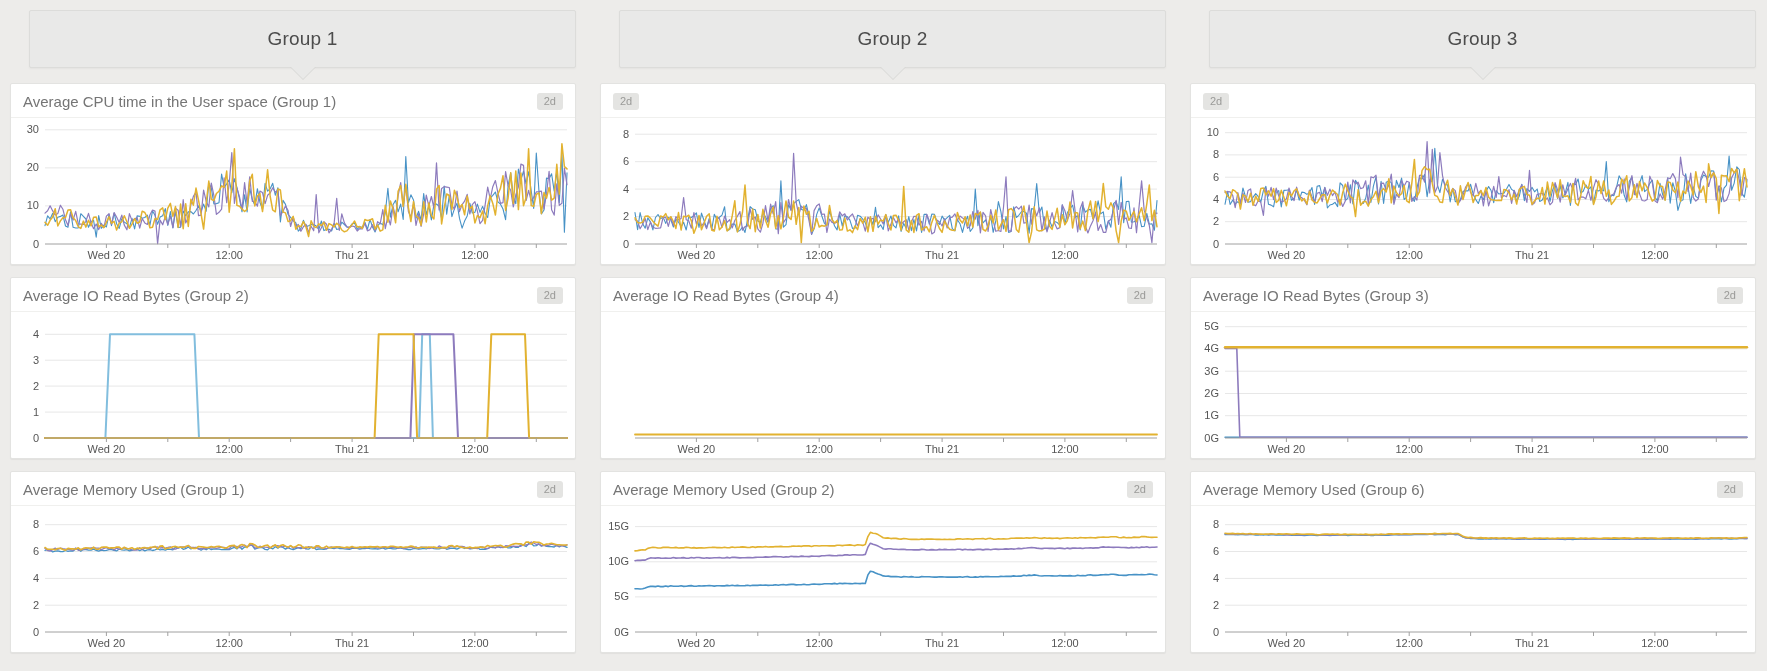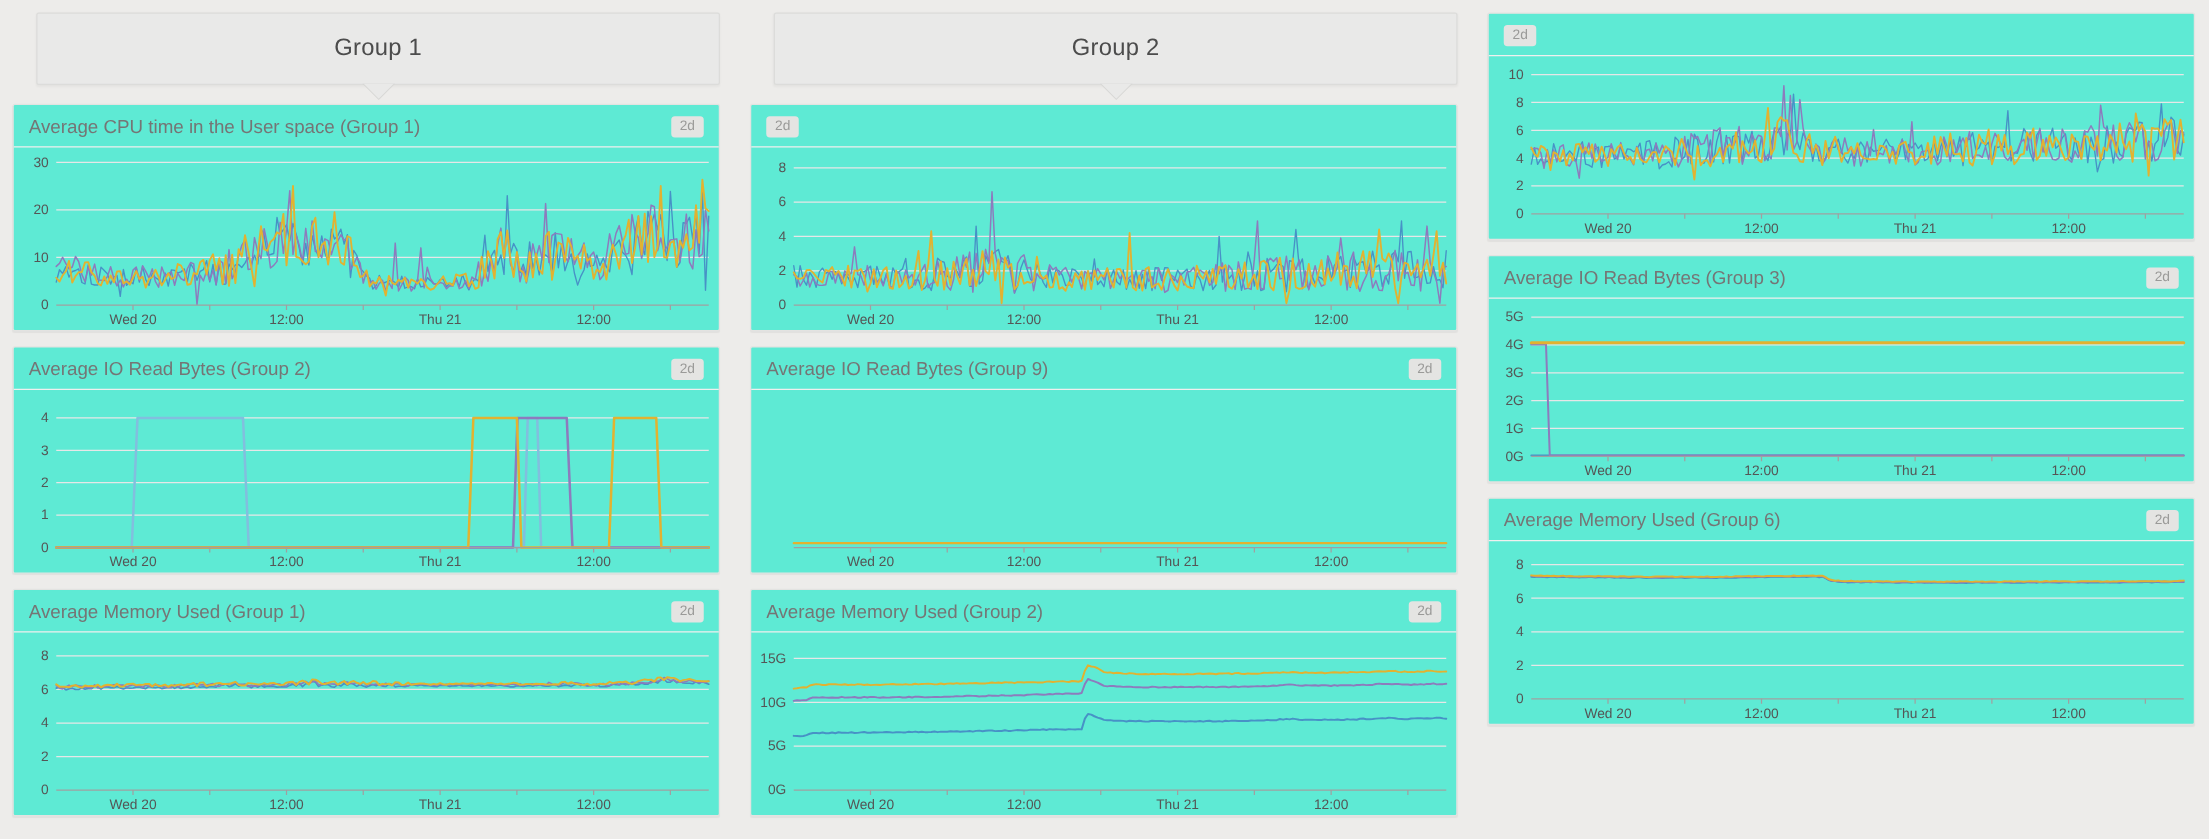--- a/index.html
+++ b/index.html
@@ -17,21 +17,21 @@
     margin-bottom:15px;box-shadow:0 1px 2px rgba(0,0,0,0.04);
     cursor:pointer;
     margin-left:19px;
   }
   .ghead::before{content:"";position:absolute;top:100%;left:50%;margin-left:-13px;
     border:13px solid transparent;border-top-color:#d6d6d4;border-bottom-width:0;}
   .ghead::after{content:"";position:absolute;top:100%;left:50%;margin-left:-12px;
     border:12px solid transparent;border-top-color:#e9e9e8;border-bottom-width:0;}
   .ghead-label{font-size:19px;color:#4c4c4c;letter-spacing:.2px;}
   .panel{
-    background:#5eead4;border:1px solid #e3e3e1;border-radius:2px;
+    background:#ffffff;border:1px solid #e3e3e1;border-radius:2px;
     margin-bottom:12px;box-shadow:0 1px 1px rgba(0,0,0,0.05);
   }
   .ptitle{
     display:flex;align-items:center;justify-content:space-between;
     padding:6px 12px 5px 12px;border-bottom:1px solid #f0f0ee;height:22px;
   }
   .ptitle-text{font-size:15px;color:#757575;white-space:nowrap;overflow:hidden;}
   .badge{
     background:#e4e4e2;color:#9a9a98;font-size:11px;
     padding:3px 7px;border-radius:3px;line-height:1;flex:none;cursor:pointer;
@@ -192,21 +192,21 @@
               <line x1="402.5" y1="126" x2="402.5" y2="130" stroke="#a0a0a0" stroke-width="1"></line>
               <line x1="463.9" y1="126" x2="463.9" y2="130" stroke="#a0a0a0" stroke-width="1"></line>
               <text class="xl" x="463.9" y="141" text-anchor="middle">12:00</text>
               <line x1="525.3" y1="126" x2="525.3" y2="130" stroke="#a0a0a0" stroke-width="1"></line>
             </svg>
           </div>
   </div>
 
   <div class="panel">
     <div class="ptitle">
-      <span class="ptitle-text">Average IO Read Bytes (Group 9)</span>
+      <span class="ptitle-text">Average IO Read Bytes (Group 4)</span>
       <span class="badge">2d</span>
     </div>
     <div class="chart">
             <svg width="564" height="146" viewBox="0 0 564 146">
               <path d="M34.0 122.5L556.0 122.5" fill="none" stroke="#e2b230" stroke-width="1.8" stroke-linejoin="round" stroke-linecap="round"></path>
               <line x1="34" y1="126" x2="556" y2="126" stroke="#a0a0a0" stroke-width="1"></line>
               <line x1="95.4" y1="126" x2="95.4" y2="130" stroke="#a0a0a0" stroke-width="1"></line>
               <text class="xl" x="95.4" y="141" text-anchor="middle">Wed 20</text>
               <line x1="156.8" y1="126" x2="156.8" y2="130" stroke="#a0a0a0" stroke-width="1"></line>
               <line x1="218.2" y1="126" x2="218.2" y2="130" stroke="#a0a0a0" stroke-width="1"></line>
@@ -252,20 +252,23 @@
               <line x1="463.9" y1="126" x2="463.9" y2="130" stroke="#a0a0a0" stroke-width="1"></line>
               <text class="xl" x="463.9" y="141" text-anchor="middle">12:00</text>
               <line x1="525.3" y1="126" x2="525.3" y2="130" stroke="#a0a0a0" stroke-width="1"></line>
             </svg>
           </div>
   </div>
 </div>
   </section>
 
   <section class="col">
+    <header class="ghead">
+      <span class="ghead-label">Group 3</span>
+    </header>
     <div class="panels">
   <div class="panel">
     <div class="ptitle">
       <span class="badge">2d</span>
     </div>
     <div class="chart">
             <svg width="564" height="146" viewBox="0 0 564 146">
               <text class="yl" x="28" y="129.5" text-anchor="end">0</text>
               <line x1="34" y1="103.7" x2="556" y2="103.7" stroke="#e7e7e7" stroke-width="1"></line>
               <text class="yl" x="28" y="107.2" text-anchor="end">2</text>

